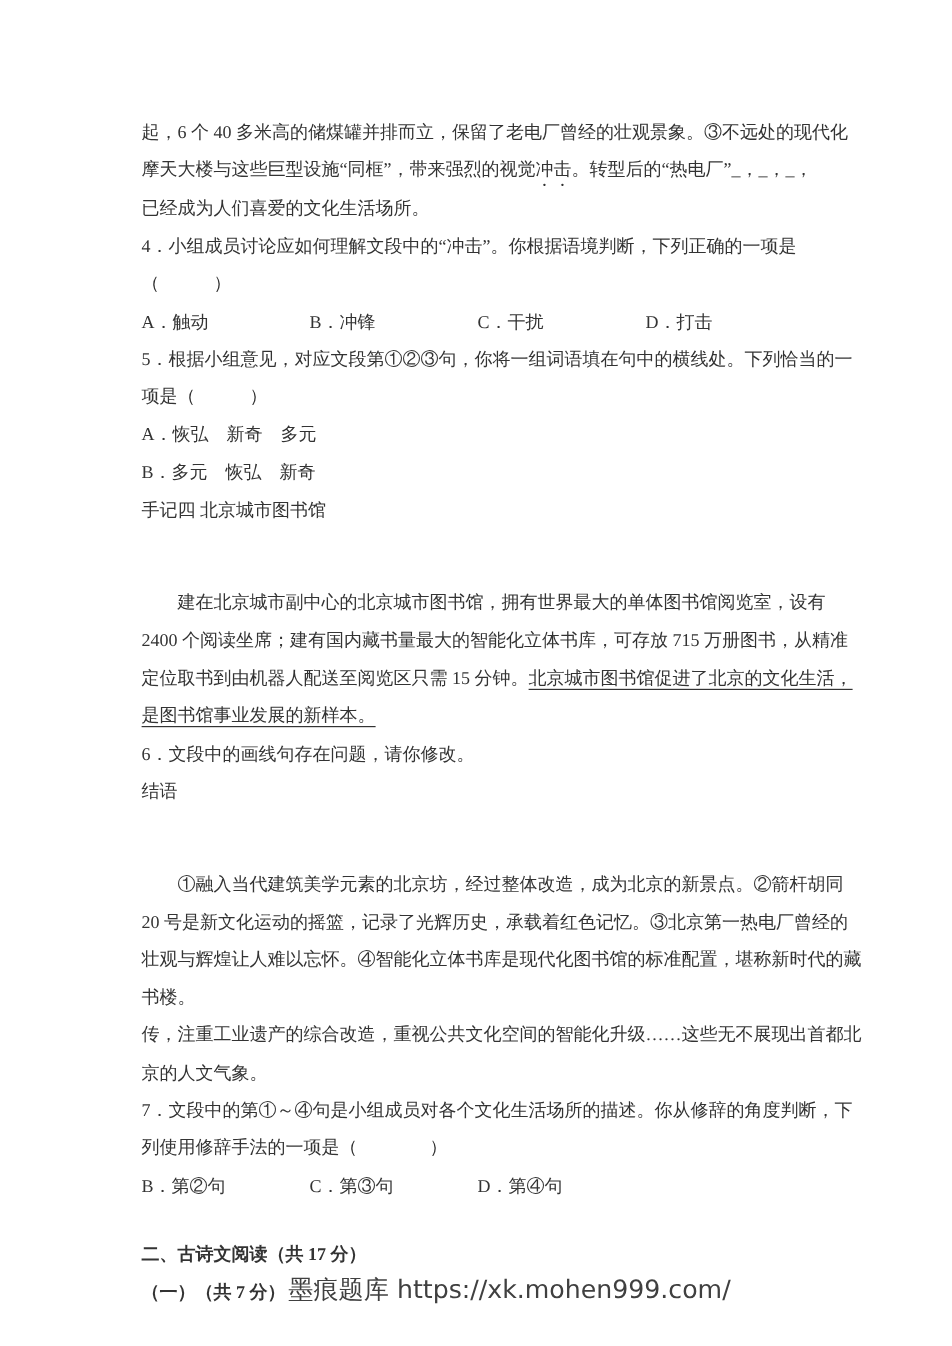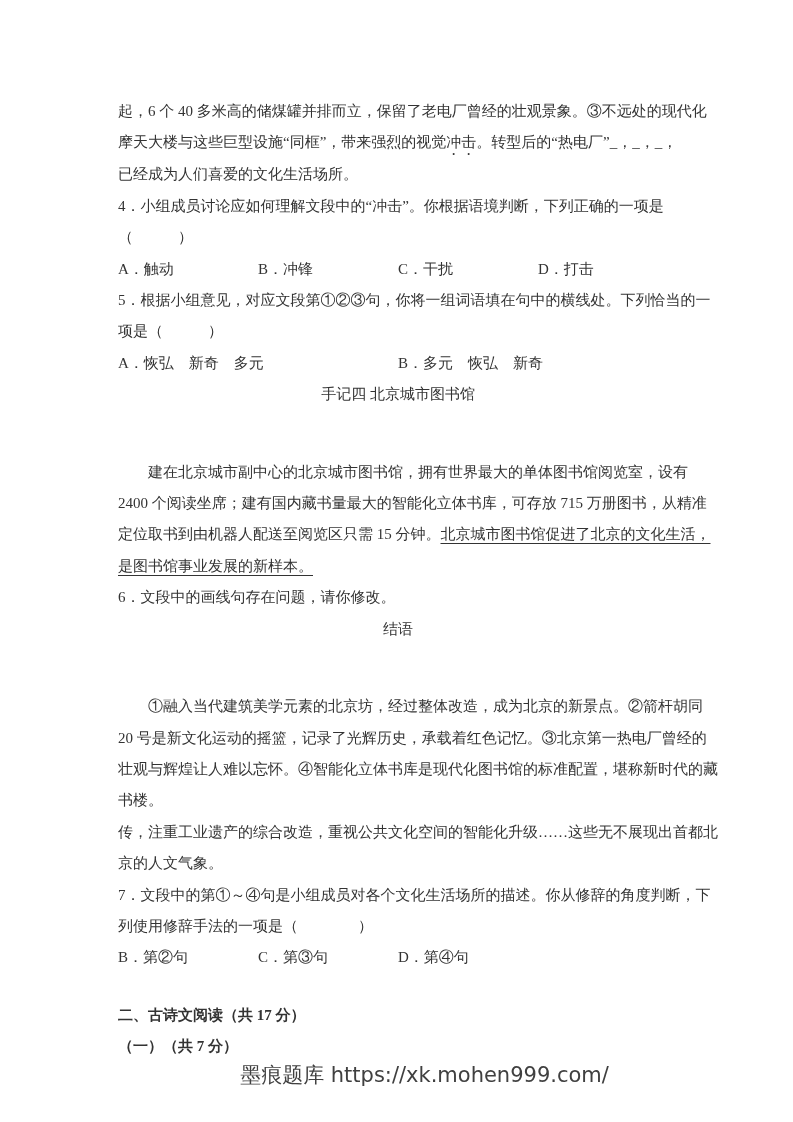--- a/index.html
+++ b/index.html
@@ -12,37 +12,37 @@
     color: #333333;
   }
   .page {
     width: 793px; height: 1122px;
     padding: 96px 115px 0 118px;
     font-size: 15px;
     line-height: 31.4px;
     position: relative;
   }
   .line { white-space: nowrap; }
-  .center { text-align: center; white-space: nowrap; }
+  .center { white-space: nowrap; }
   .indent { text-indent: 2em; margin-top: 46px; }
   .u {
     text-decoration: underline;
     text-underline-offset: 4px;
     text-decoration-thickness: 1px;
   }
   .em-dots {
     -webkit-text-emphasis: filled dot;
     text-emphasis: filled dot;
     -webkit-text-emphasis-position: under right;
     text-emphasis-position: under right;
   }
   .opts4 { display: flex; white-space: nowrap; }
   .opts4 > span { width: 140px; flex: 0 0 auto; }
   .opts4 > span:last-child { width: auto; }
-  .opts2 { display: flex; white-space: nowrap; }
+  .opts2 { display: flex; white-space: nowrap; flex-direction: column; }
   .opts2 > span:first-child { width: 280px; flex: 0 0 auto; }
   .sec-heading { font-weight: bold; margin-top: 26px; white-space: nowrap; }
   .sec-subheading { font-weight: bold; white-space: nowrap; }
   .footer {
     position: absolute;
     top: 1062px;
     left: 50%;
     transform: translateX(-50%);
     margin-left: 28px;
     font-family: "DejaVu Sans", "Liberation Sans", sans-serif;

